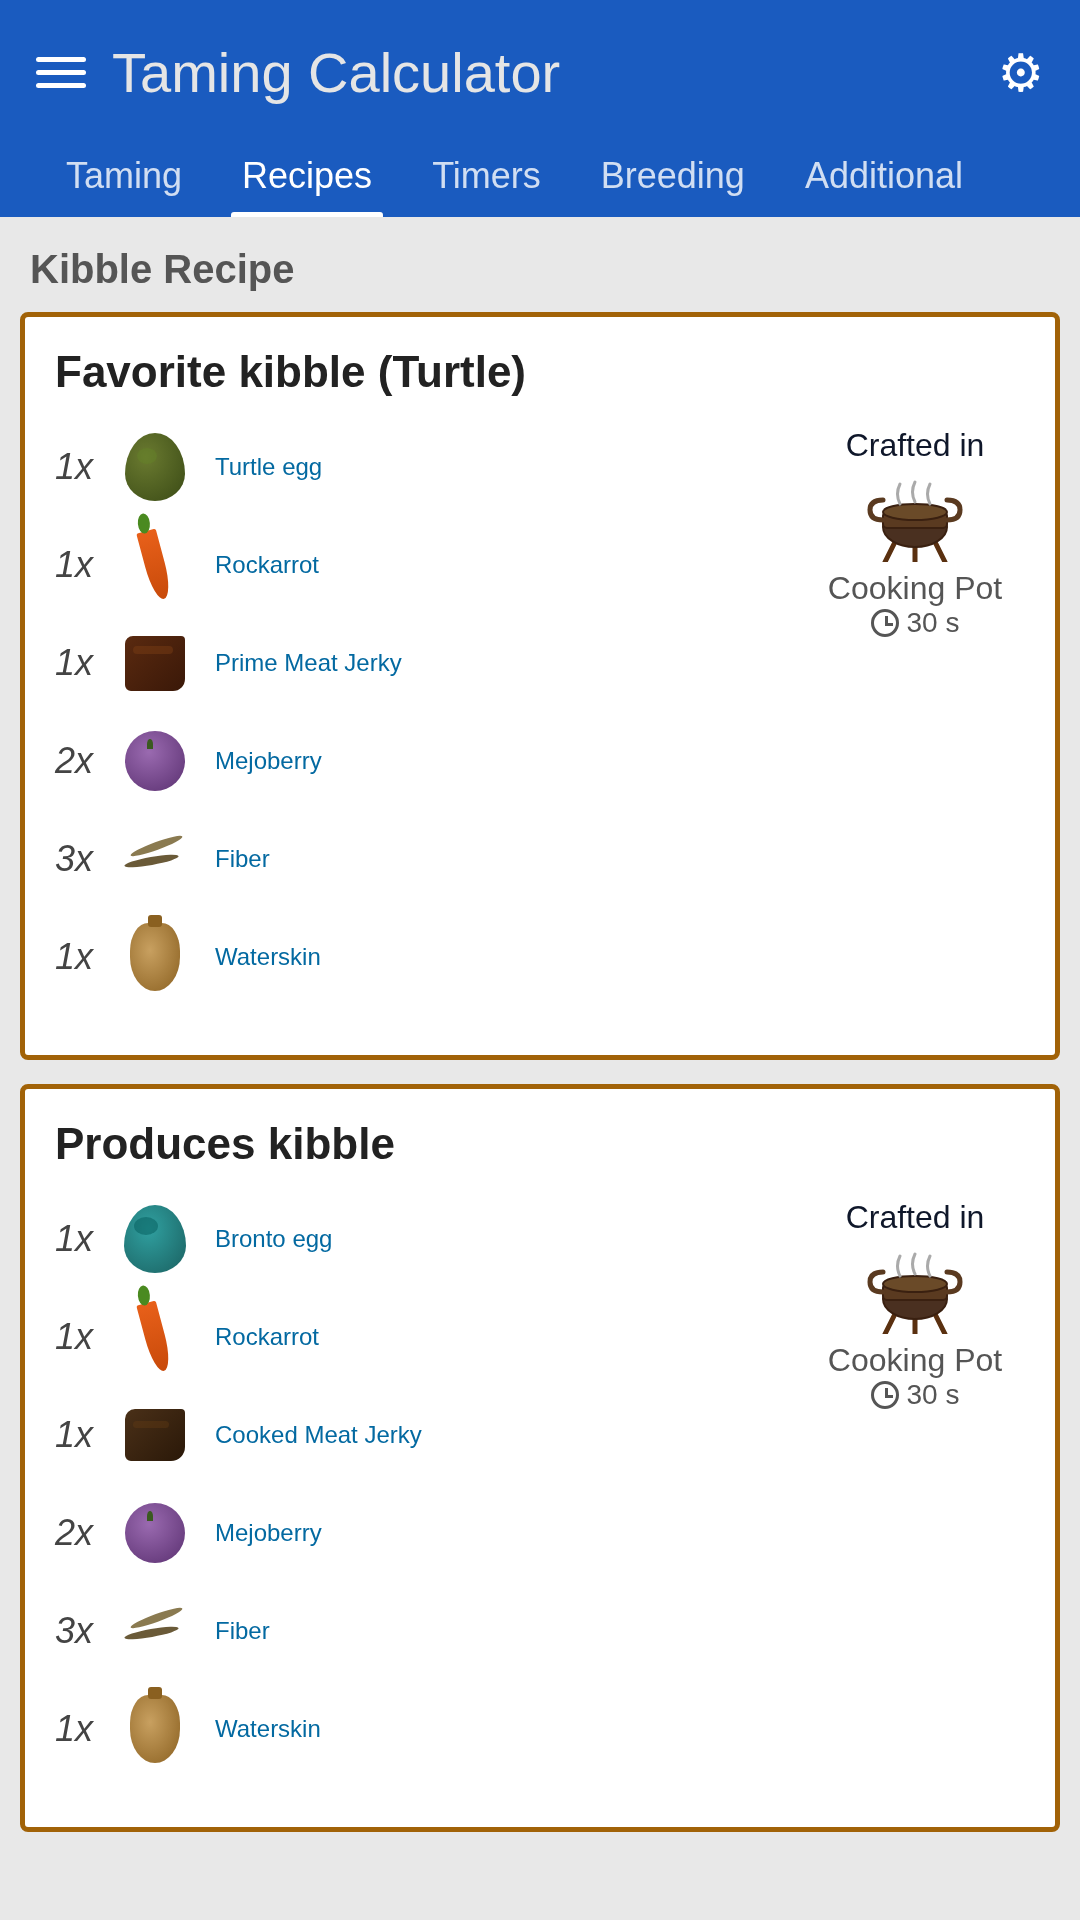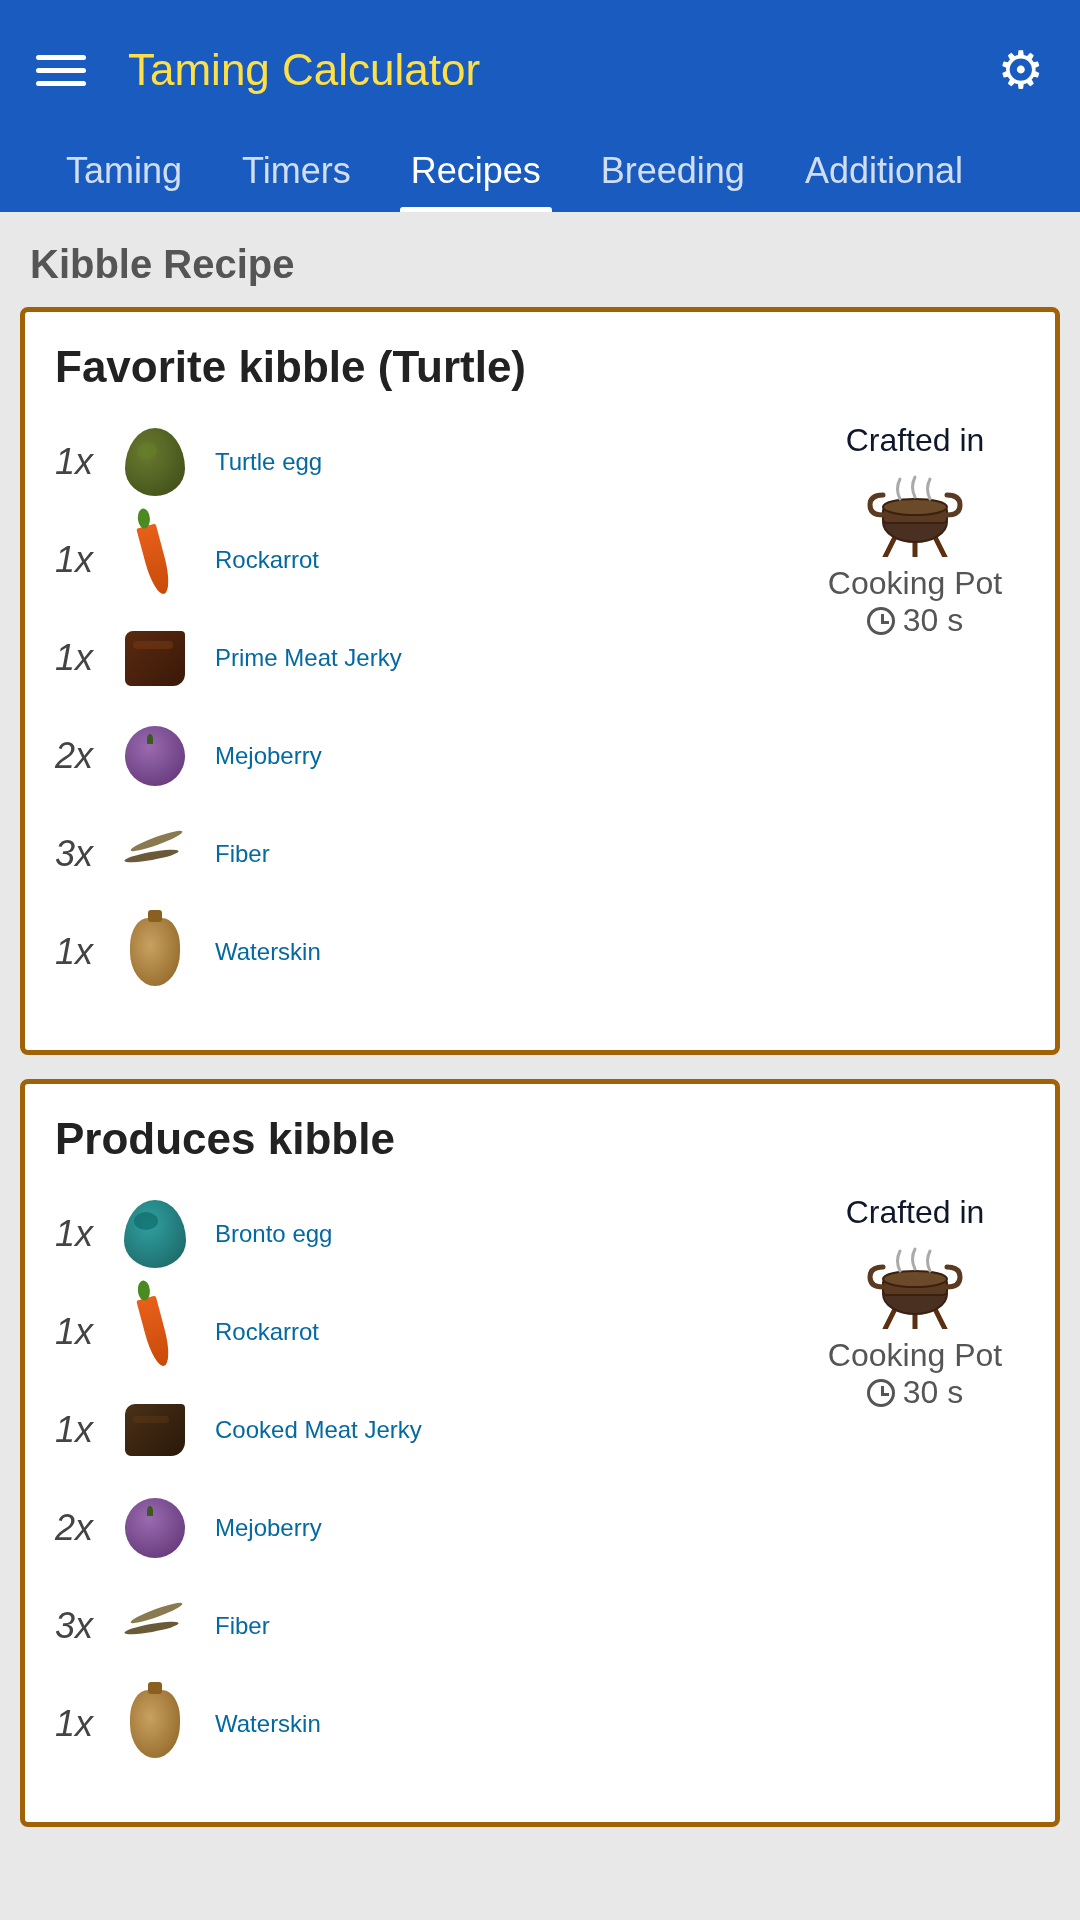--- a/index.html
+++ b/index.html
@@ -30,25 +30,25 @@
       cursor: pointer;
     }
     .menu-icon span {
       display: block;
       width: 50px;
       height: 5px;
       background: white;
       border-radius: 3px;
     }
     .header-title {
-      color: #fde047;
-      font-size: 44px;
+      color: #e5e5e5;
+      font-size: 56px;
       font-weight: 400;
       flex: 1;
-      margin-left: 42px;
+      margin-left: 26px;
     }
     .gear-icon {
       color: white;
       font-size: 52px;
       cursor: pointer;
     }
 
     
     .nav-tabs {
       display: flex;
@@ -155,21 +155,21 @@
       align-items: center;
       justify-content: center;
       margin-bottom: 8px;
     }
     .crafting-place {
       font-size: 32px;
       color: #555;
       text-align: left;
     }
     .crafting-time {
-      font-size: 32px;
+      font-size: 28px;
       color: #555;
       display: flex;
       align-items: center;
       gap: 8px;
     }
 
     
     
     .turtle-egg {
       width: 60px;
@@ -380,22 +380,22 @@
     <div class="menu-icon">
       <span></span>
       <span></span>
       <span></span>
     </div>
     <div class="header-title">Taming Calculator</div>
     <div class="gear-icon">⚙</div>
   </div>
   <div class="nav-tabs">
     <div class="nav-tab">Taming</div>
+    <div class="nav-tab active">Recipes</div>
     <div class="nav-tab">Timers</div>
-    <div class="nav-tab active">Recipes</div>
     <div class="nav-tab">Breeding</div>
     <div class="nav-tab">Additional</div>
   </div>
 </div>
 
 <div class="content">
   <div class="section-title">Kibble Recipe</div>
 
   <div class="recipe-card">
     <div class="recipe-card-title">Favorite kibble (Turtle)</div>

